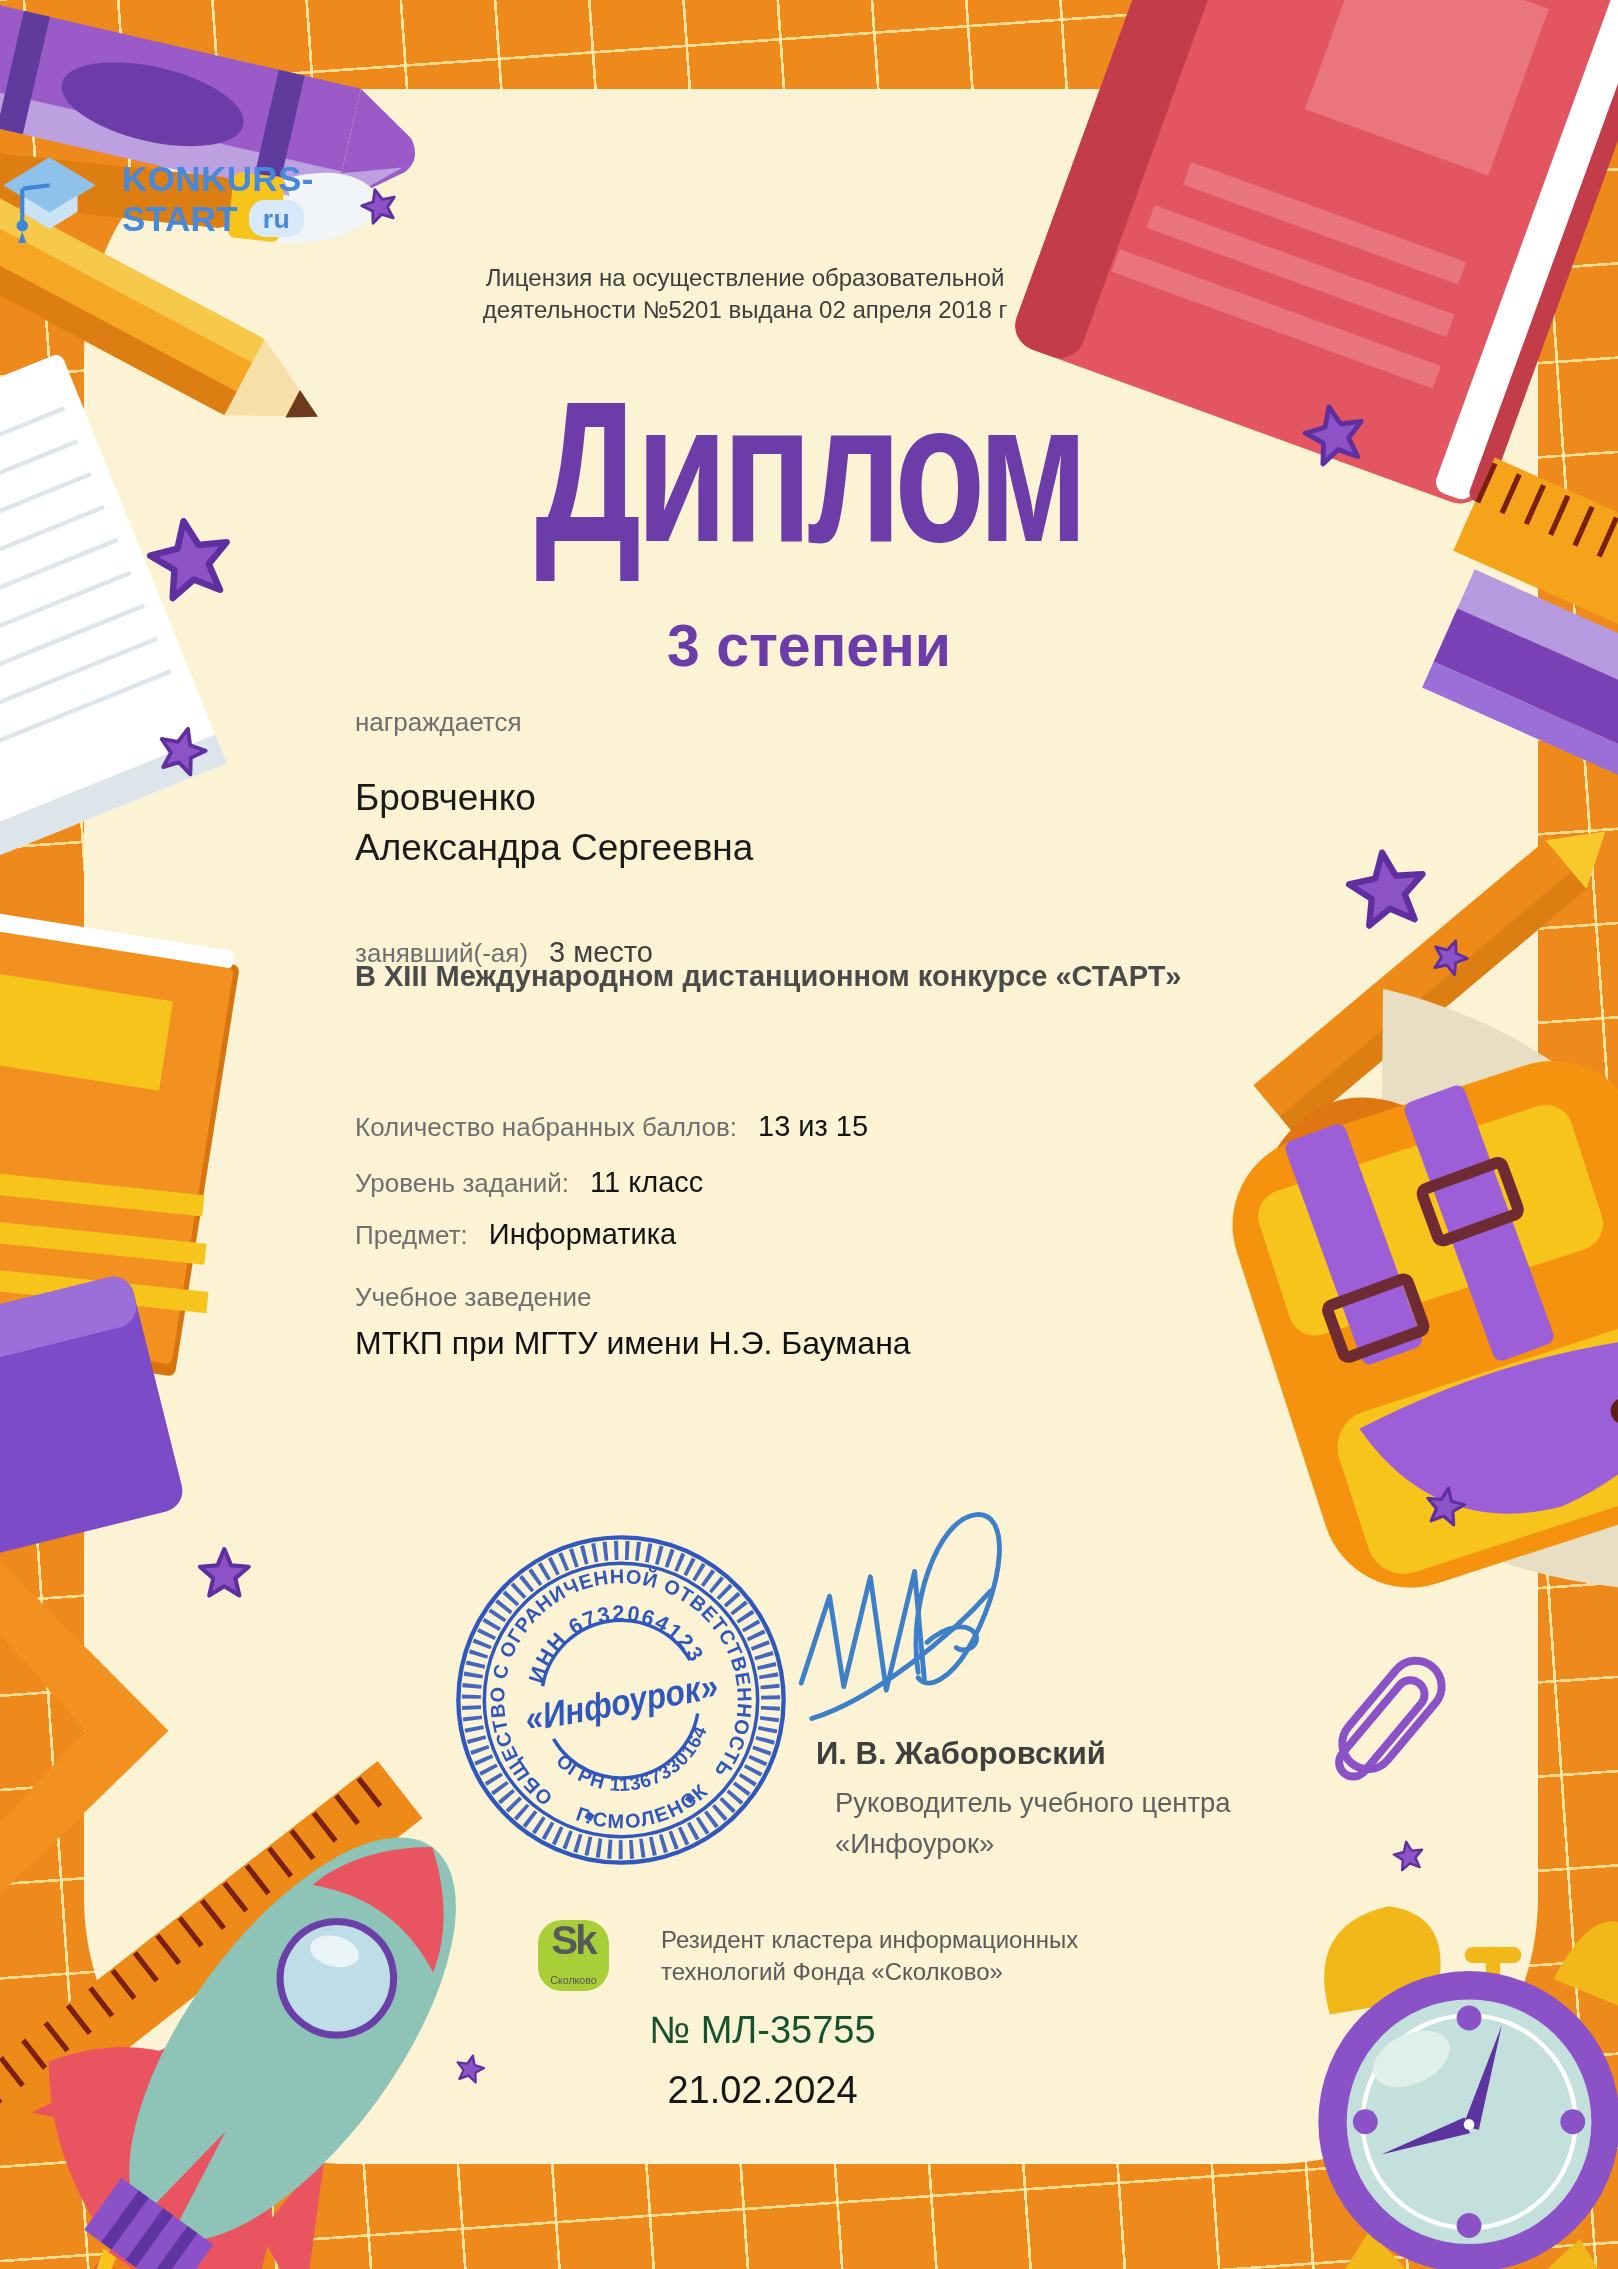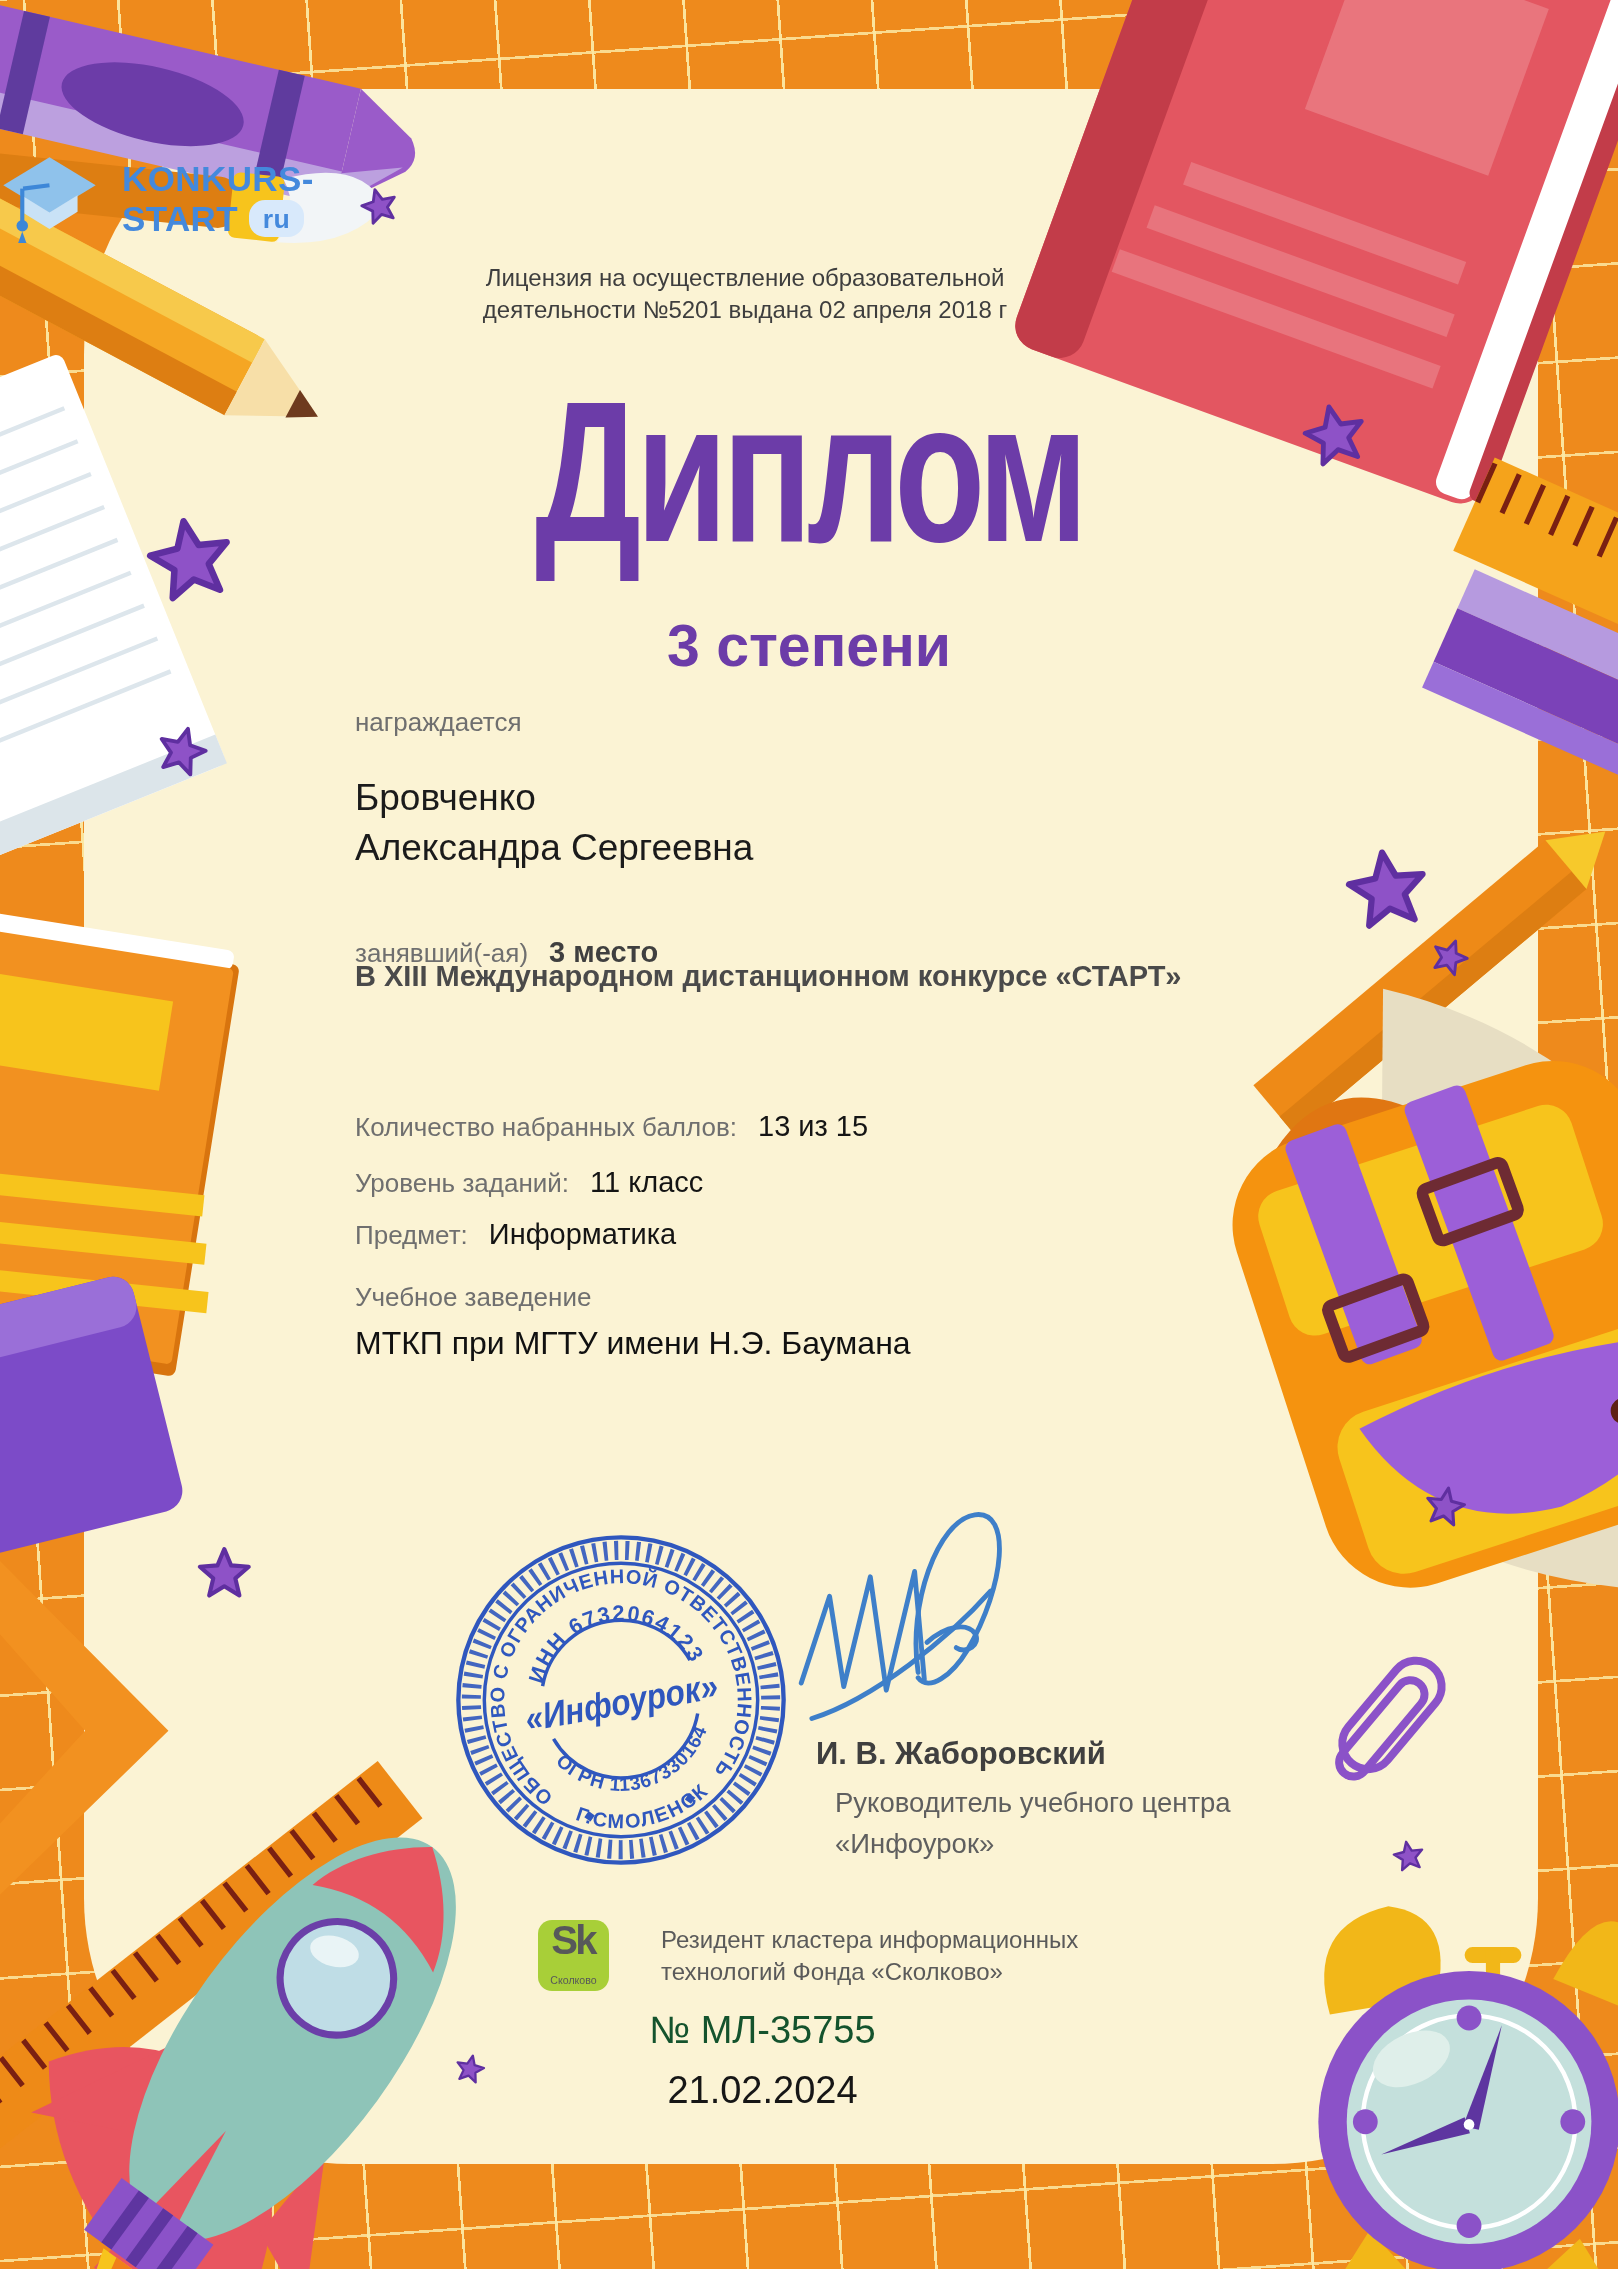--- a/index.html
+++ b/index.html
@@ -31,28 +31,28 @@
          font-size:149px;font-weight:bold;letter-spacing:-5.3px;
          transform:scaleY(1.35);transform-origin:top center;}
   .degree{top:612px;left:0;width:1618px;text-align:center;color:#6C3CA8;
           font-size:59px;font-weight:bold;}
   .lbl{color:#6F6F6F;font-size:26px;}
   .val{color:#141414;font-size:29px;}
   .awarded{top:707px;left:355px;}
   .name{left:355px;color:#1B1B1B;font-size:37px;}
   .row{left:355px;display:flex;align-items:baseline;}
   .row .val{margin-left:21px;}
-  .place-val{font-weight:bold;color:#3F3F3F;}
+  .place-val{font-weight:normal;color:#3F3F3F;}
   .contest{top:960px;left:355px;font-size:29px;font-weight:bold;color:#4A4A4A;}
   .school-val{top:1325px;left:355px;font-size:32px;color:#111;}
   .stamp{top:1527px;left:448px;width:346px;height:346px;}
   .sig-svg{top:1490px;left:785px;width:284px;height:248px;}
   .sig-name{top:1736px;left:816px;font-size:31px;font-weight:bold;color:#3F3F3F;}
   .sig-role{left:816px;font-size:27.5px;color:#5F5F5F;margin-left:19px;}
-  .sk-logo{top:1920px;left:538px;width:71px;height:71px;background:#A8CF38;border-radius:14px;}
+  .sk-logo{top:1920px;left:538px;width:71px;height:71px;background:#A8CF38;border-radius:24px;}
   .sk-abbr{position:absolute;top:-1.8px;left:13.3px;font-size:40px;font-weight:bold;color:#57585A;letter-spacing:-2.7px;}
   .sk-cap{position:absolute;bottom:5.3px;left:0;width:100%;text-align:center;font-size:10.6px;color:#57585A;}
   .sk-text{top:1924px;left:661px;font-size:24px;line-height:32px;color:#5A5A5A;}
   .doc-num{top:2009px;font-size:38px;color:#14532d;}
   .doc-date{top:2069px;font-size:38px;color:#161616;}
 </style>
 </head>
 <body>
 
 <div class="canvas">

